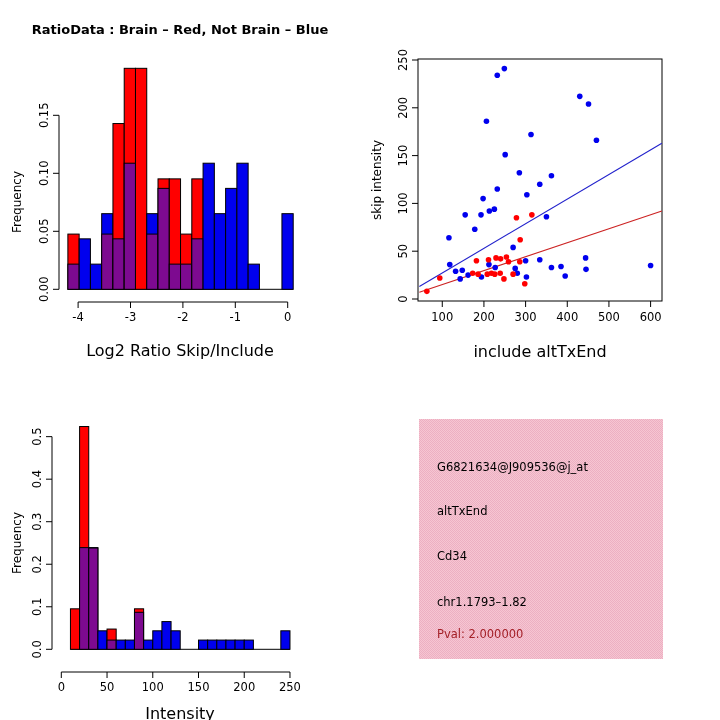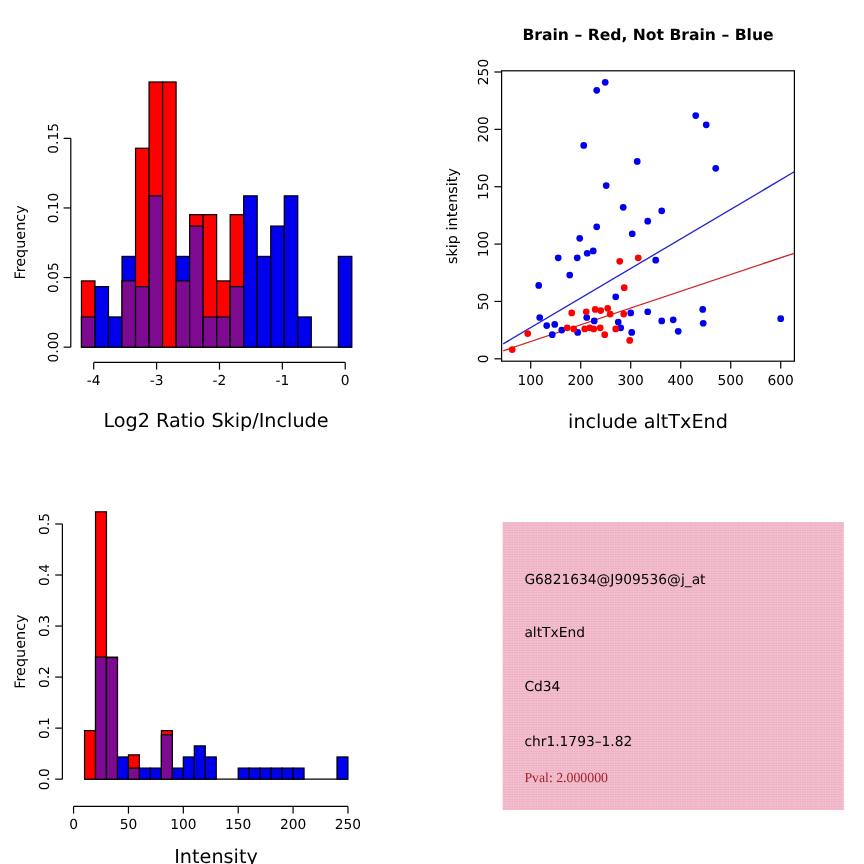--- a/index.html
+++ b/index.html
@@ -8,26 +8,26 @@
   .panel{position:absolute;width:360px;height:360px;}
   #p1{left:0;top:0}#p2{left:360px;top:0}#p3{left:0;top:360px}#p4{left:360px;top:360px}
   .plot{position:absolute;left:0;top:0;width:360px;height:360px;overflow:visible;}
   .title{position:absolute;left:0;width:360px;top:22px;text-align:center;
          font-size:13px;font-weight:bold;white-space:nowrap;}
   .xlab{position:absolute;left:0;width:360px;text-align:center;font-size:16px;}
   #p1 .xlab{top:341px}#p2 .xlab{top:342px}#p3 .xlab{top:344px}
   .ylab{position:absolute;white-space:nowrap;font-size:12px;
         transform:translate(-50%,-50%) rotate(-90deg);}
   #p1 .ylab{left:17px;top:202px}#p2 .ylab{left:17px;top:180px}#p3 .ylab{left:17px;top:183px}
-  #info-box{position:absolute;left:59px;top:75px;width:244px;height:240px;
+  #info-box{position:absolute;left:59px;top:59px;width:244px;height:240px;
         background:#F0BACA;
         background-image:conic-gradient(#F6C6D2 25%, #ECAFC2 0 50%, #F6C6D2 0 75%, #ECAFC2 0);
-        background-size:2px 2px;padding-left:40px;}
+        background-size:2px 2px;}
   .info-line{position:absolute;left:18px;font-size:11.5px;white-space:nowrap;color:#000;}
-  .info-line.pval{color:#A42028;font-family:Liberation Serif, serif;}
+  .info-line.pval{color:#A42028;}
   svg text{font-family:"DejaVu Sans", sans-serif;}
 </style>
 </head>
 <body>
 
 <div id="fig">
 
   <div class="panel" id="p1">
     <svg class="plot" id="svg-h1">
         <line x1="67.88199999999998" y1="289.3" x2="293.202" y2="289.3" stroke="#000" stroke-width="1"></line>
@@ -72,20 +72,21 @@
         <line x1="59" y1="289.3" x2="59" y2="115.30000000000001" stroke="#000" stroke-width="1"></line>
         <line x1="53" y1="289.3" x2="59" y2="289.3" stroke="#000" stroke-width="1"></line>
         <text x="48" y="289.3" font-size="11.5" fill="#000" text-anchor="middle" transform="rotate(-90 48 289.3)">0.00</text>
         <line x1="53" y1="231.3" x2="59" y2="231.3" stroke="#000" stroke-width="1"></line>
         <text x="48" y="231.3" font-size="11.5" fill="#000" text-anchor="middle" transform="rotate(-90 48 231.3)">0.05</text>
         <line x1="53" y1="173.3" x2="59" y2="173.3" stroke="#000" stroke-width="1"></line>
         <text x="48" y="173.3" font-size="11.5" fill="#000" text-anchor="middle" transform="rotate(-90 48 173.3)">0.10</text>
         <line x1="53" y1="115.30000000000001" x2="59" y2="115.30000000000001" stroke="#000" stroke-width="1"></line>
         <text x="48" y="115.30000000000001" font-size="11.5" fill="#000" text-anchor="middle" transform="rotate(-90 48 115.30000000000001)">0.15</text>
       </svg>
+    <div class="title">RatioData : Brain – Red, Not Brain – Blue</div>
     <div class="xlab">Log2 Ratio Skip/Include</div>
     <div class="ylab">Frequency</div>
   </div>
 
   <div class="panel" id="p2">
     <svg class="plot" id="svg-sc">
         <rect x="58" y="59" width="244" height="242" fill="none" stroke="#000" stroke-width="1"></rect>
         <line x1="82.267" y1="301" x2="82.267" y2="307" stroke="#000" stroke-width="1"></line>
         <text x="82.267" y="321" font-size="11.5" fill="#000" text-anchor="middle">100</text>
         <line x1="123.934" y1="301" x2="123.934" y2="307" stroke="#000" stroke-width="1"></line>
@@ -168,21 +169,20 @@
         <circle cx="112.68391" cy="273.188" r="2.8" fill="#FF0000"></circle>
         <circle cx="118.10061999999999" cy="274.144" r="2.8" fill="#FF0000"></circle>
         <circle cx="127.26736" cy="274.144" r="2.8" fill="#FF0000"></circle>
         <circle cx="131.43406" cy="273.188" r="2.8" fill="#FF0000"></circle>
         <circle cx="134.76742" cy="274.144" r="2.8" fill="#FF0000"></circle>
         <circle cx="140.18413" cy="273.188" r="2.8" fill="#FF0000"></circle>
         <circle cx="143.93416" cy="278.924" r="2.8" fill="#FF0000"></circle>
         <circle cx="153.1009" cy="274.144" r="2.8" fill="#FF0000"></circle>
         <circle cx="164.76766" cy="283.704" r="2.8" fill="#FF0000"></circle>
       </svg>
-    <div class="title">Brain – Red, Not Brain – Blue</div>
     <div class="xlab">include altTxEnd</div>
     <div class="ylab">skip intensity</div>
   </div>
 
   <div class="panel" id="p3">
     <svg class="plot" id="svg-h2">
         <line x1="70.447" y1="289.3" x2="289.97499999999997" y2="289.3" stroke="#000" stroke-width="1"></line>
         <rect x="70.447" y="248.81144" width="9.146999999999991" height="40.48856000000001" fill="#FF0000" stroke="#000" stroke-width="1"></rect>
         <rect x="79.594" y="66.52785999999998" width="9.147000000000006" height="222.77214000000004" fill="#FF0000" stroke="#000" stroke-width="1"></rect>
         <rect x="79.594" y="187.61077" width="9.147000000000006" height="101.68923000000001" fill="#7D0A90" stroke="#000" stroke-width="1"></rect>

